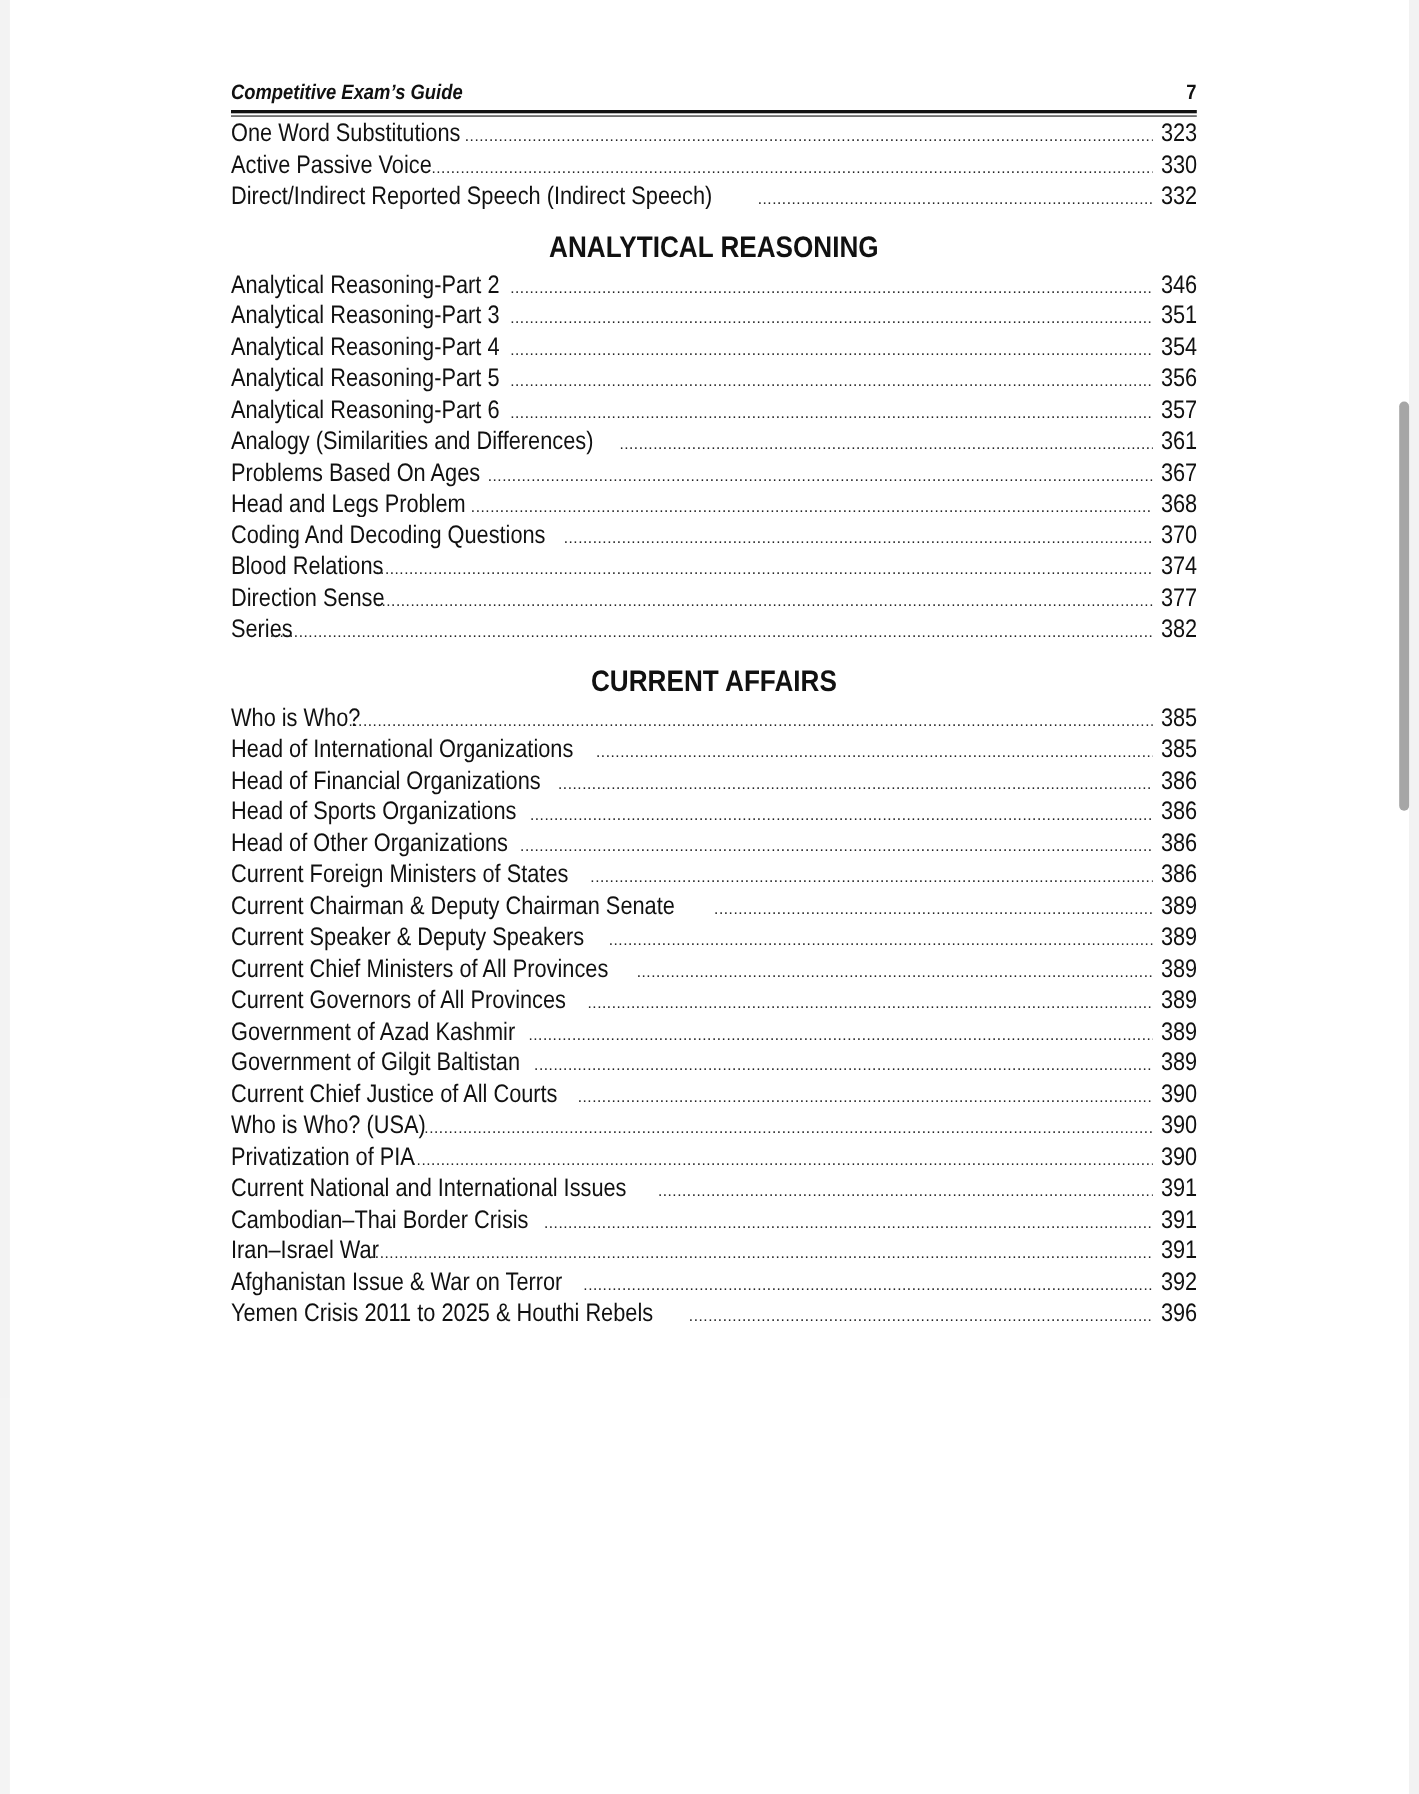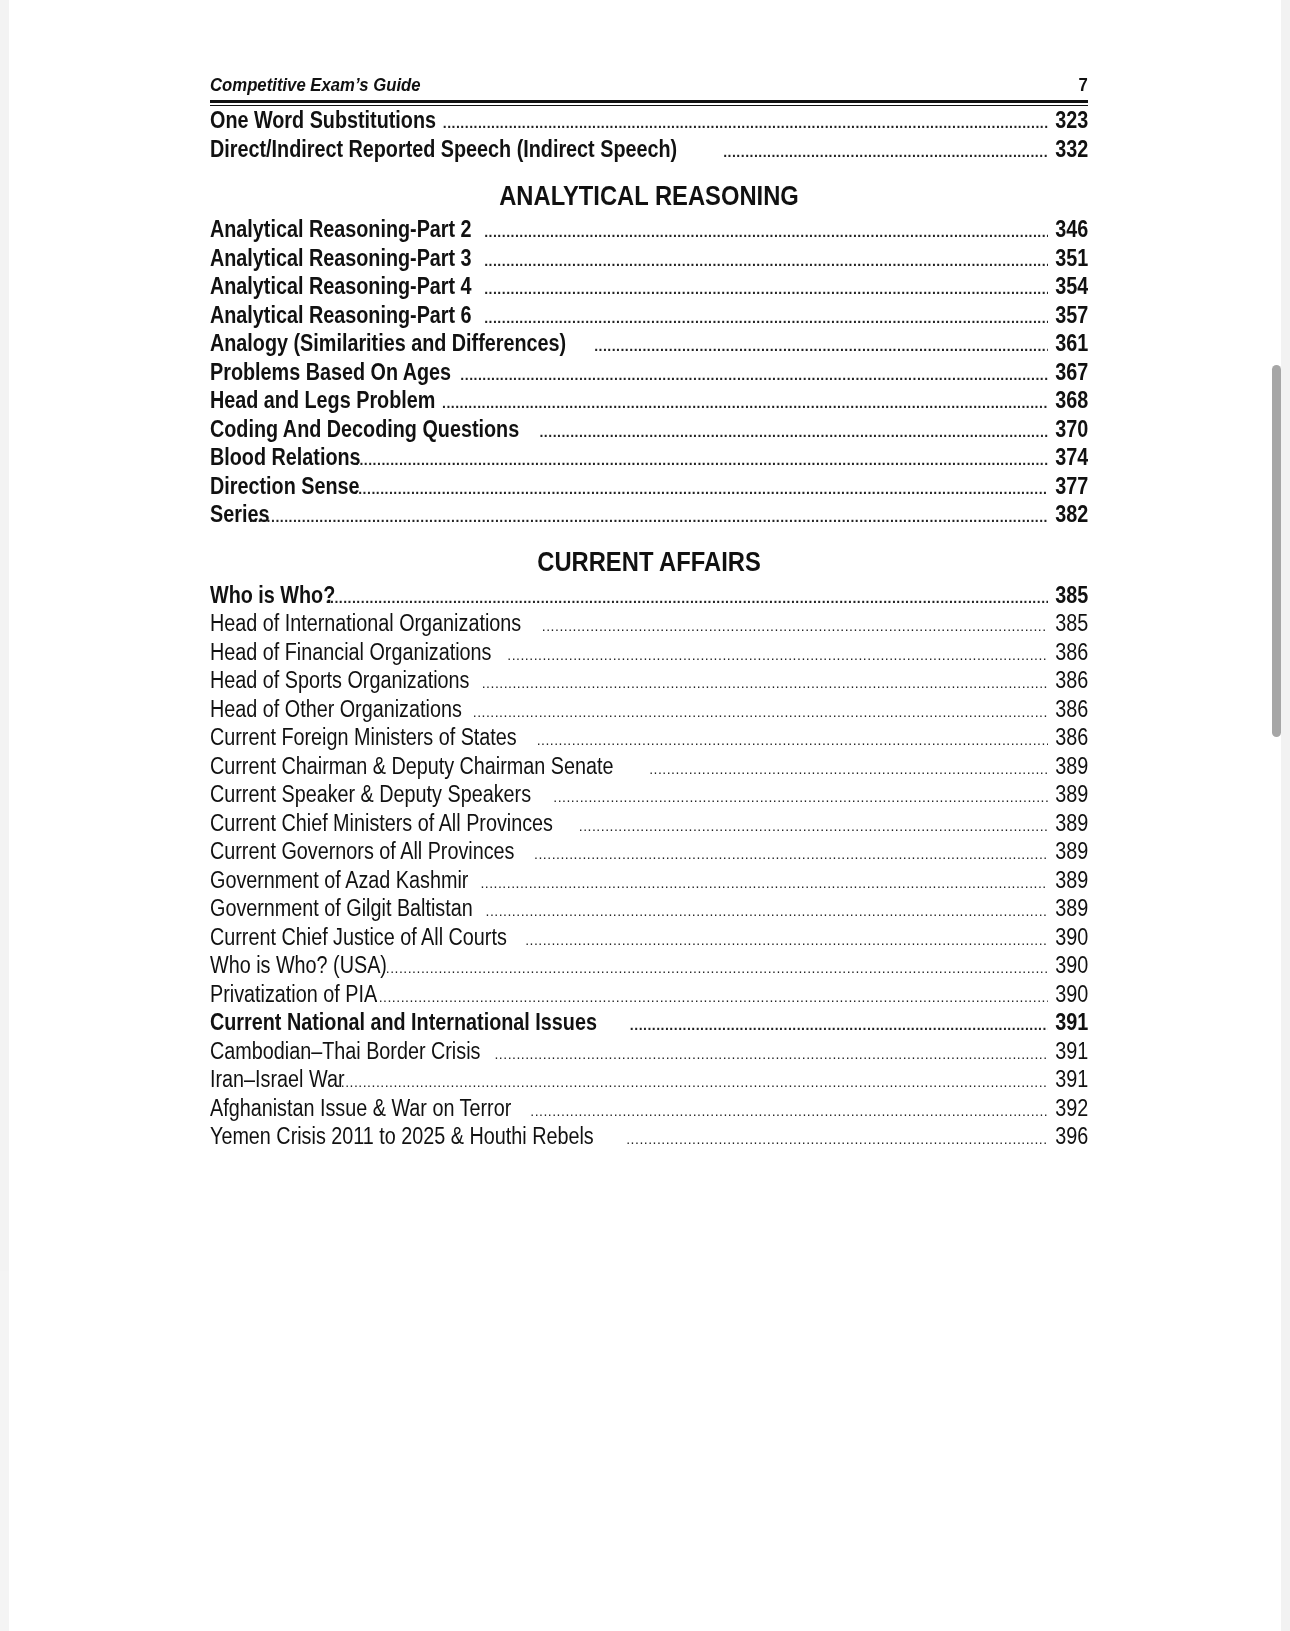--- a/index.html
+++ b/index.html
@@ -56,21 +56,21 @@
   .toc-row {
     display: flex;
     align-items: baseline;
     height: 28.5px;
     line-height: 28.5px;
     font-size: 23px;
     color: #111;
     white-space: nowrap;
     overflow: hidden;
   }
-  .toc-row.bold { font-weight: bold; }
+  .toc-row.bold { font-weight: normal; }
   .toc-row.normal { font-weight: normal; justify-content: center; }
   .toc-row .label {
     display: inline-block;
     transform: scaleX(0.86);
     transform-origin: left center;
     flex: 0 0 auto;
   }
   .toc-row .leader {
     flex: 1 1 auto;
     overflow: hidden;
@@ -129,20 +129,25 @@
       </div>
       <div class="rule"></div>
 
       <div id="intro-list">
           <div class="toc-row bold">
     <span class="label">One Word Substitutions</span>
     <span class="leader"></span>
     <span class="page-num">323</span>
   </div>
           <div class="toc-row bold">
+    <span class="label">Active Passive Voice</span>
+    <span class="leader"></span>
+    <span class="page-num">330</span>
+  </div>
+          <div class="toc-row bold">
     <span class="label">Direct/Indirect Reported Speech (Indirect Speech)</span>
     <span class="leader"></span>
     <span class="page-num">332</span>
   </div>
         </div>
 
       <div class="section">
         <div class="section-heading">ANALYTICAL REASONING</div>
         <div id="section-0-list">
             <div class="toc-row bold">
@@ -154,20 +159,25 @@
     <span class="label">Analytical Reasoning-Part 3</span>
     <span class="leader"></span>
     <span class="page-num">351</span>
   </div>
             <div class="toc-row bold">
     <span class="label">Analytical Reasoning-Part 4</span>
     <span class="leader"></span>
     <span class="page-num">354</span>
   </div>
             <div class="toc-row bold">
+    <span class="label">Analytical Reasoning-Part 5</span>
+    <span class="leader"></span>
+    <span class="page-num">356</span>
+  </div>
+            <div class="toc-row bold">
     <span class="label">Analytical Reasoning-Part 6</span>
     <span class="leader"></span>
     <span class="page-num">357</span>
   </div>
             <div class="toc-row bold">
     <span class="label">Analogy (Similarities and Differences)</span>
     <span class="leader"></span>
     <span class="page-num">361</span>
   </div>
             <div class="toc-row bold">

